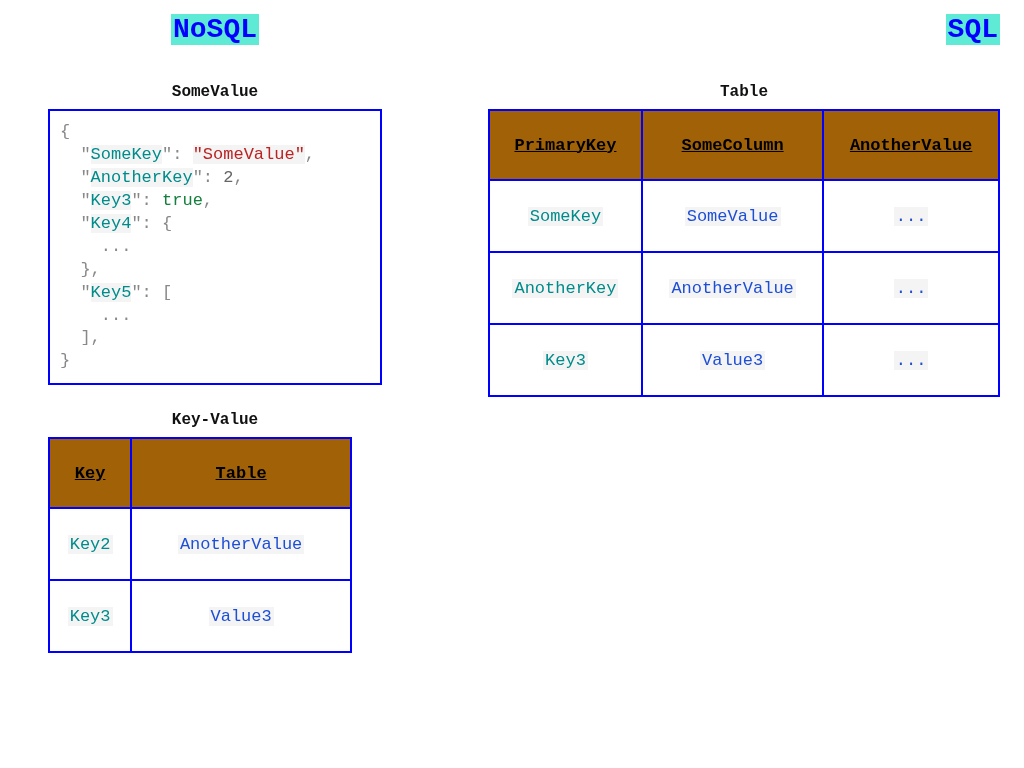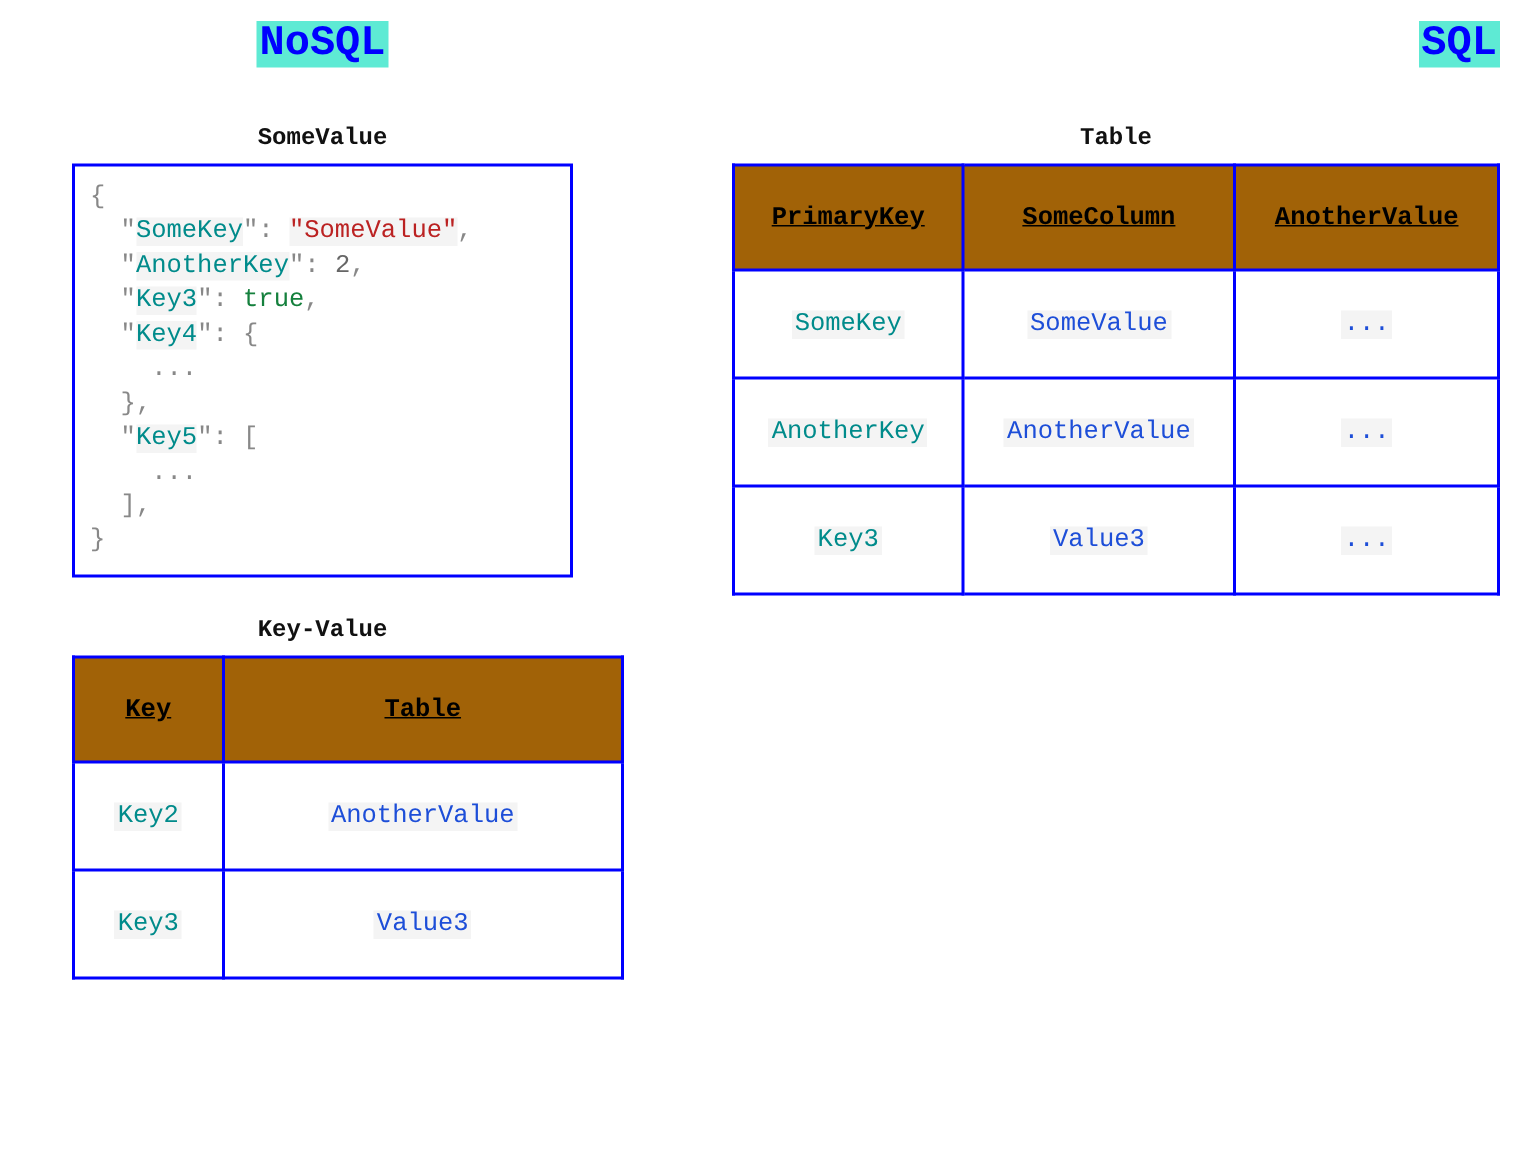--- a/index.html
+++ b/index.html
@@ -51,21 +51,21 @@
     white-space: pre;
   }
   .code-box .k { color: #008b8b; background: #f4f4f4; }
   .code-box .s { color: #bb2222; background: #f4f4f4; }
   .code-box .n { color: #666666; }
   .code-box .b { color: #15803d; }
 
   
   table.blue {
     border-collapse: collapse;
-    width: 368px;
+    width: 304px;
   }
   .col-right table.blue { width: 512px; }
   table.blue th, table.blue td {
     border: 2px solid #0000ff;
     text-align: center;
     font-size: 17px;
     font-family: "Courier New", Courier, monospace;
   }
   table.blue th {
     font-weight: bold;

